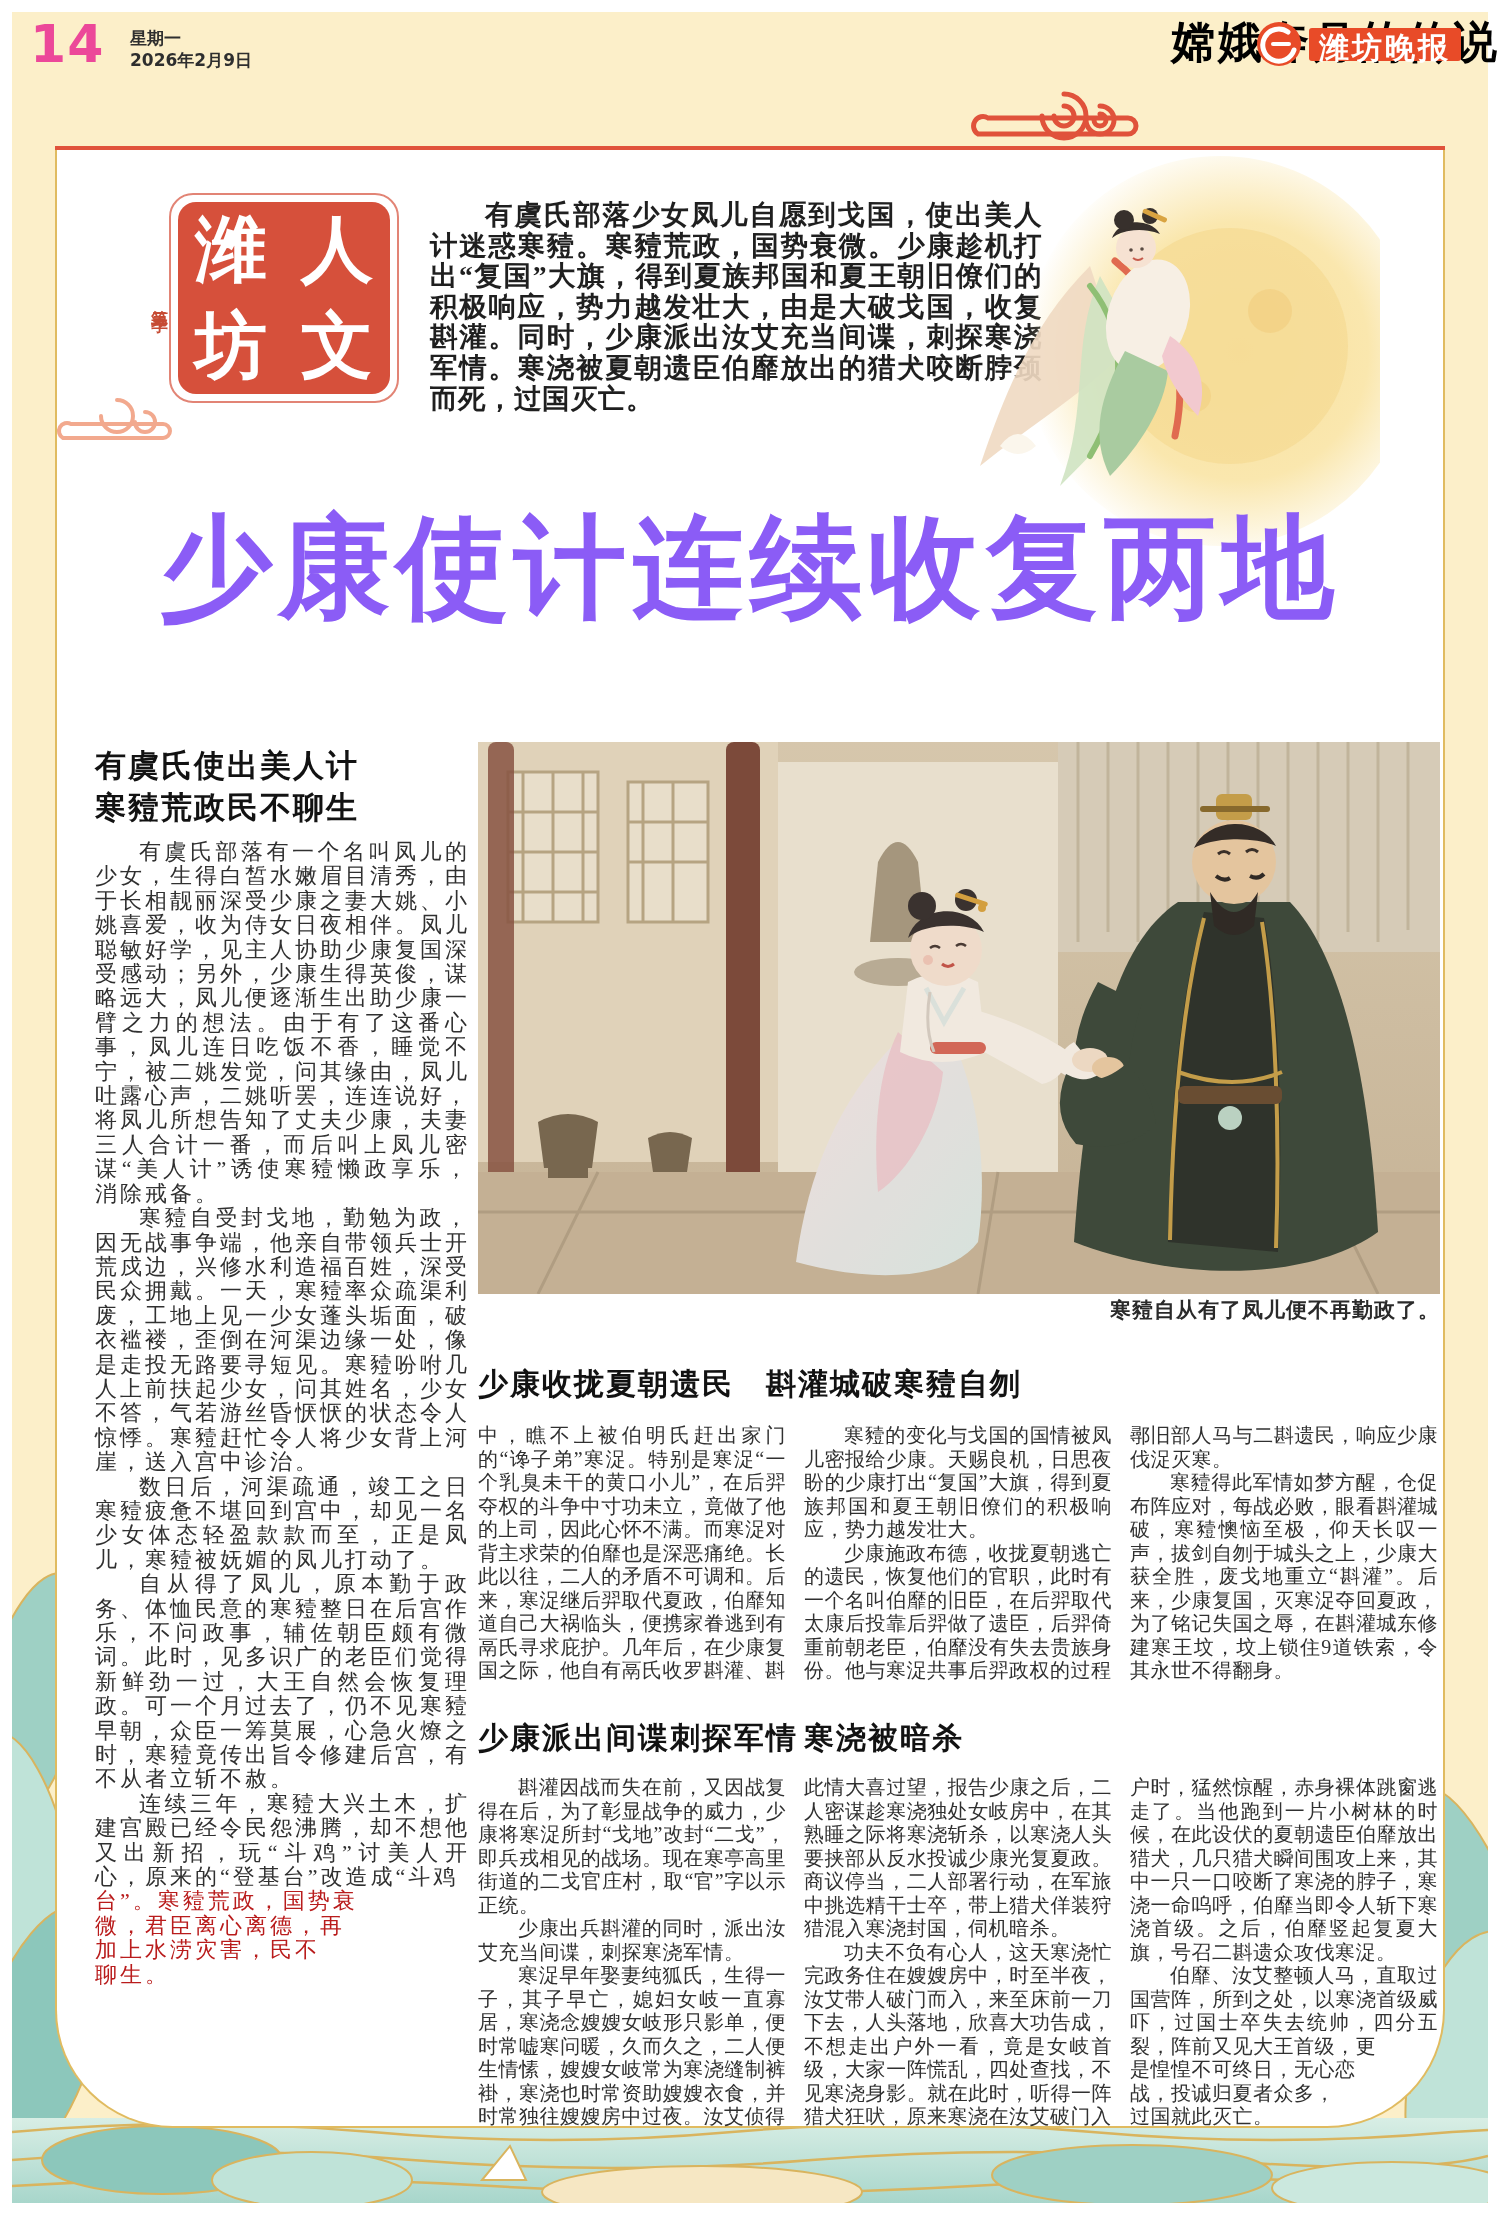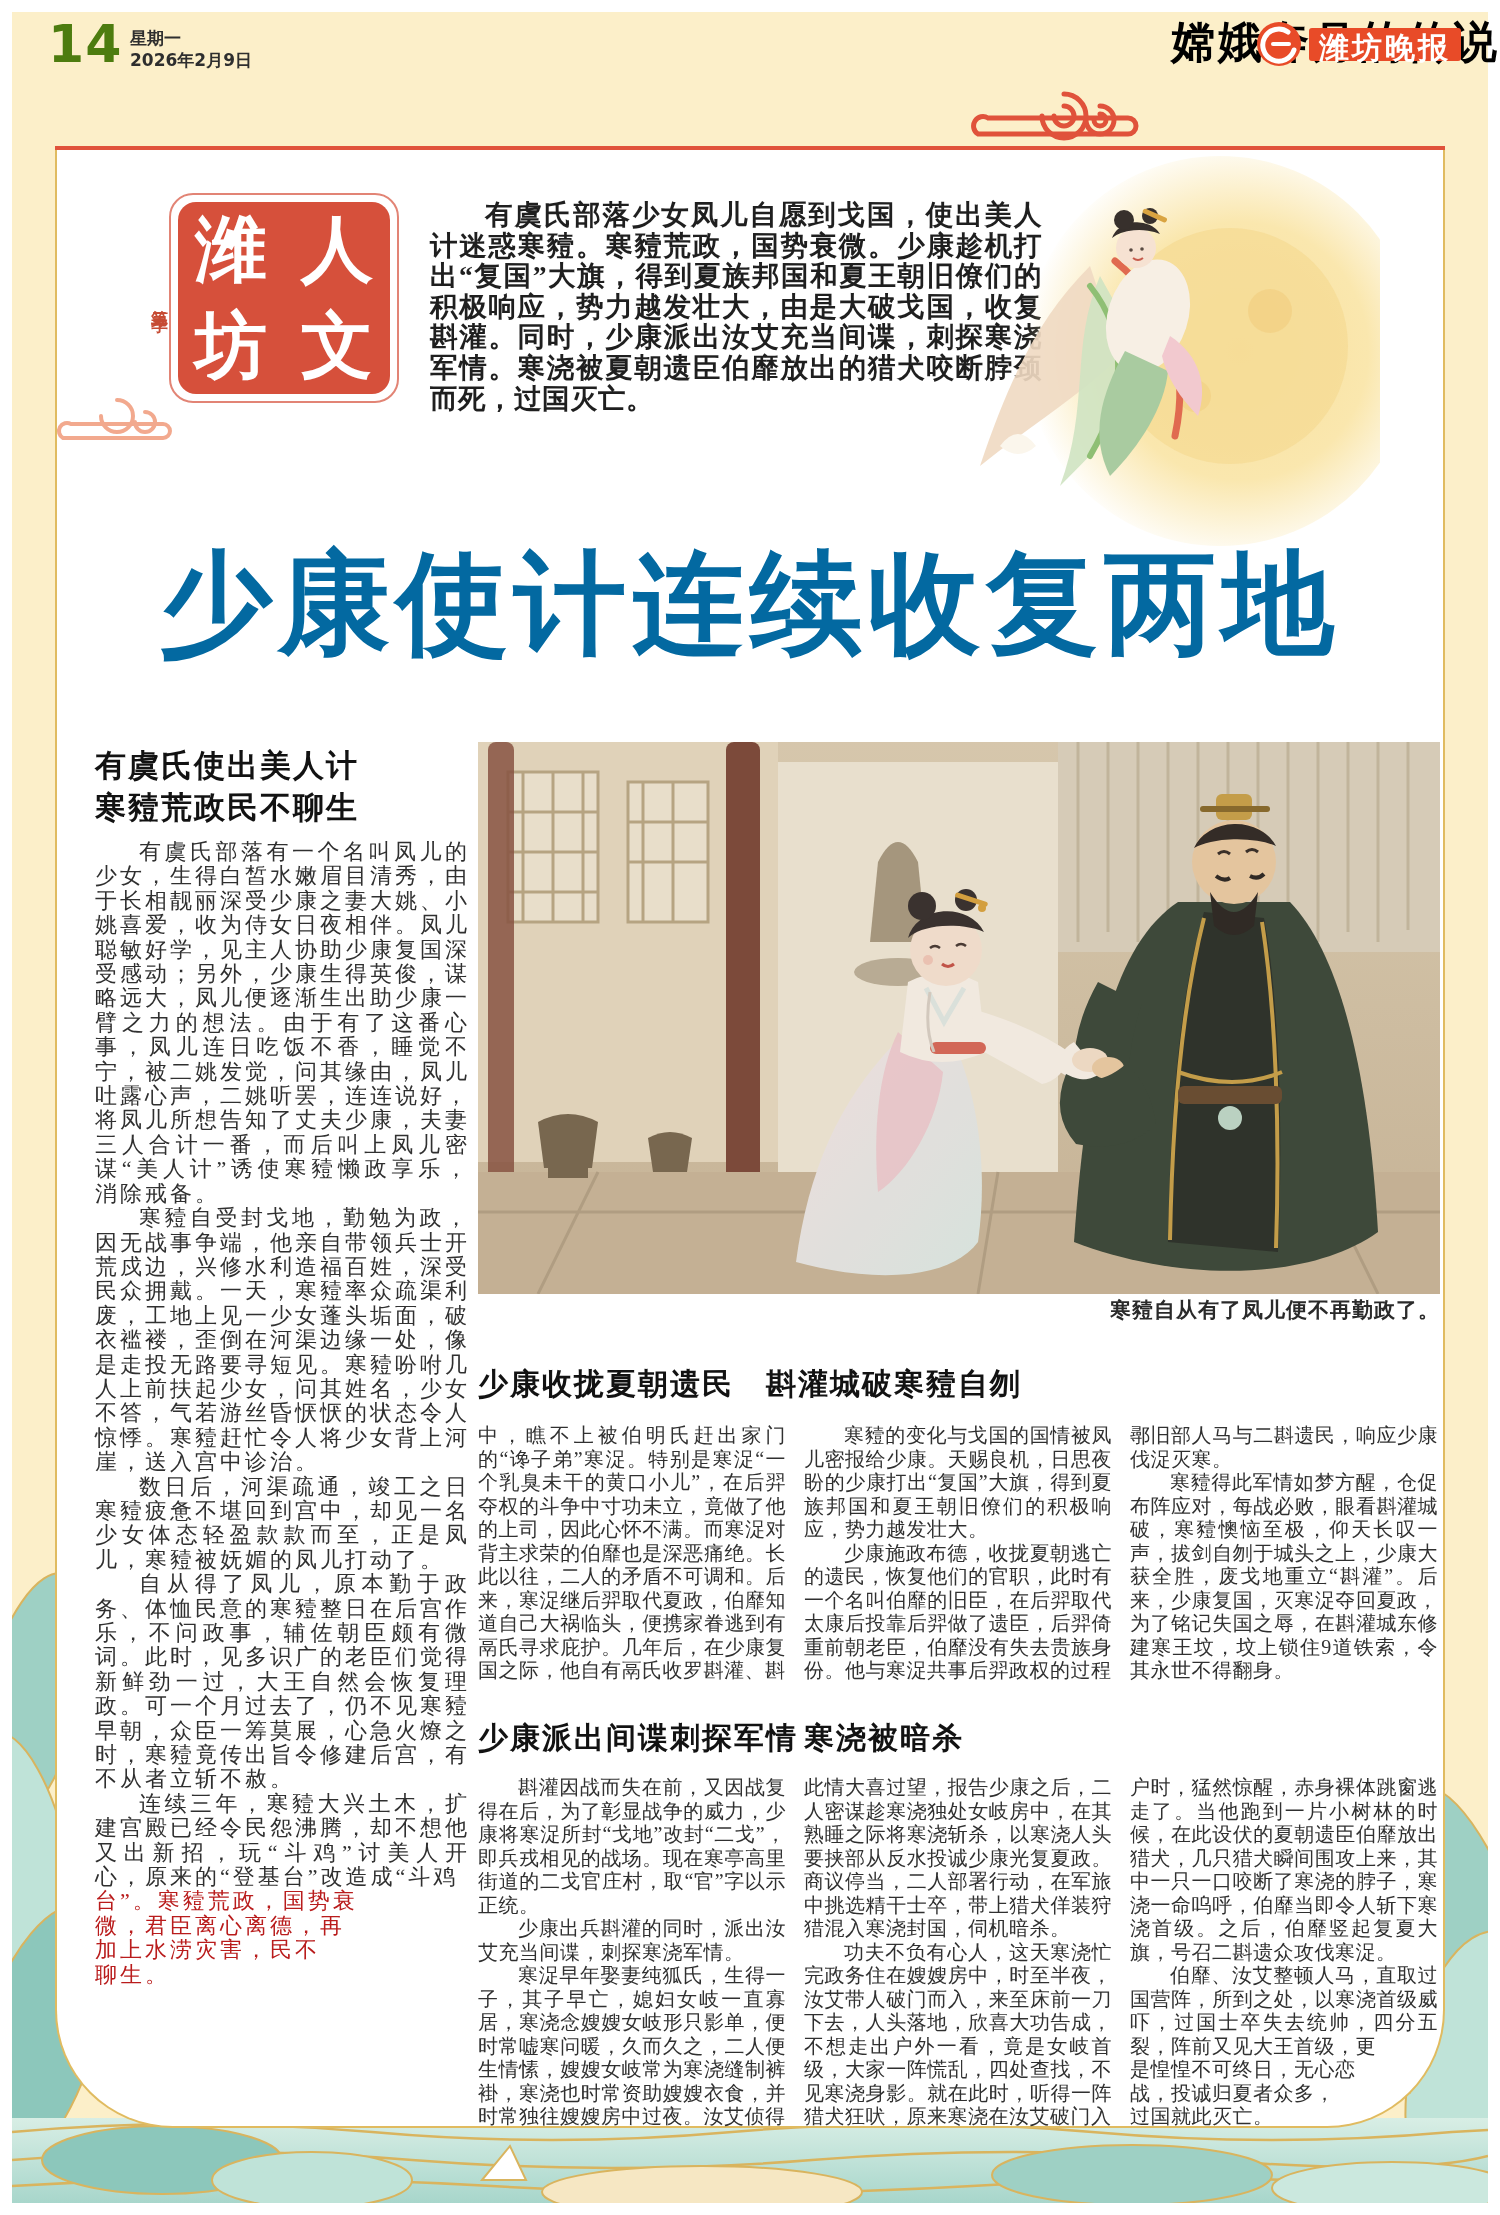--- a/index.html
+++ b/index.html
@@ -1,21 +1,21 @@
 <!DOCTYPE html>
 <html><head>
 <meta charset="utf-8">
 <style>
   html,body{margin:0;padding:0;}
   body{width:1500px;height:2215px;position:relative;background:#ffffff;
        font-family:"Liberation Serif",serif;color:#303030;overflow:hidden;}
   #stage{position:absolute;inset:0;}
   .cream{position:absolute;left:12px;top:12px;width:1476px;height:2191px;background:#FCEFC9;}
   
-  .pagenum{position:absolute;left:48px;top:18px;font:900 52px/52px "DejaVu Sans",sans-serif;color:#4d7c0f;letter-spacing:1px;}
+  .pagenum{position:absolute;left:30px;top:18px;font:900 52px/52px "DejaVu Sans",sans-serif;color:#ec4899;letter-spacing:1px;}
   .dateblk{position:absolute;left:94px;top:27px;font:700 17px/22px "DejaVu Sans",sans-serif;color:#2e2e2e;margin-left:36px;}
   .edition{position:absolute;left:0;top:16px;width:100%;text-align:right;
            font:900 44px/52px "DejaVu Sans",sans-serif;color:#000000;letter-spacing:3px;}
   .masthead{position:absolute;left:1255px;top:20px;display:flex;align-items:center;gap:6px;}
   .mh-word{background:#E84B28;color:#fff;border-radius:3px;height:33px;line-height:44px;
            padding:0 10px;font:900 30px "DejaVu Sans",sans-serif;letter-spacing:3px;}
   .redrule{position:absolute;left:55px;top:146px;width:1390px;height:4px;background:#E0523B;}
   .cloud-big{position:absolute;left:968px;top:68px;}
   .cloud-small{position:absolute;left:55px;top:382px;z-index:3;}
   
@@ -27,22 +27,22 @@
         display:grid;grid-template-columns:1fr 1fr;grid-template-rows:1fr 1fr;z-index:2;}
   .seal:after{content:"";position:absolute;inset:-9px;border:2px solid rgba(214,80,59,.7);border-radius:24px;}
   .seal span{display:flex;align-items:center;justify-content:center;color:#fff;
              font:700 72px/72px "Liberation Serif",serif;}
   .season{position:absolute;left:148px;top:296px;writing-mode:vertical-rl;
           font:700 17px "Liberation Serif",serif;color:#C64B33;letter-spacing:3px;z-index:2;}
   .intro{position:absolute;left:430px;top:200px;width:612px;z-index:2;
          font:600 27.5px/30.6px "Liberation Serif",serif;color:#1f1f1f;text-align:justify;text-indent:2em;letter-spacing:.5px;}
   .moon{position:absolute;left:940px;top:146px;z-index:2;}
   
-  .bighead{position:absolute;left:55px;top:528px;width:1390px;text-align:center;z-index:2;
-           font:900 112px/150px "DejaVu Sans",sans-serif;color:#0369a1;letter-spacing:6px;}
+  .bighead{position:absolute;left:55px;top:492px;width:1390px;text-align:center;z-index:2;
+           font:900 112px/150px "DejaVu Sans",sans-serif;color:#8b5cf6;letter-spacing:6px;}
   
   .leftcol{position:absolute;left:95px;top:744px;width:375px;z-index:2;}
   .leftcol h3{margin:0;font:900 31px/42px "DejaVu Sans",sans-serif;color:#121212;letter-spacing:2px;}
   .leftcol .body{margin-top:12px;}
   .leftcol p{margin:0;text-align:justify;text-indent:2em;
              font:400 22px/24.4px "Liberation Serif",serif;letter-spacing:3px;color:#303030;}
   .tail-c{font:400 22px/24.4px "Liberation Serif",serif;letter-spacing:3px;color:#b91c1c;text-align:left;}
   
   .photo{position:absolute;left:478px;top:742px;z-index:2;}
   .caption{position:absolute;left:478px;top:1298px;width:962px;text-align:right;z-index:2;

